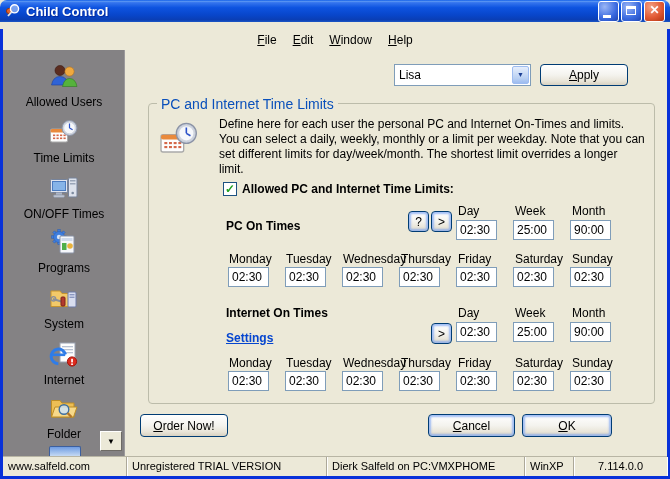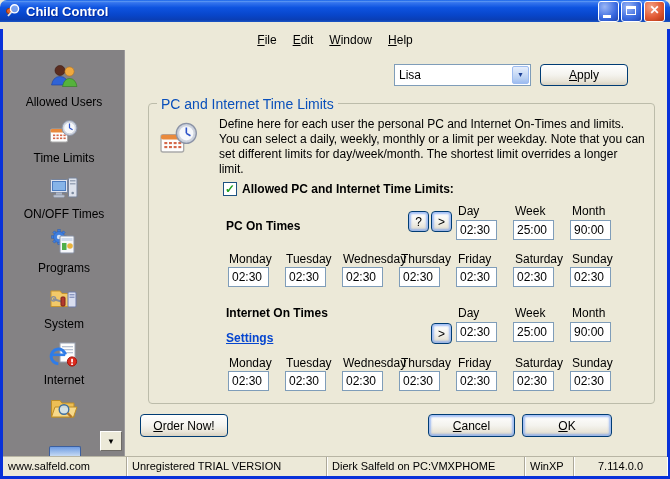--- a/index.html
+++ b/index.html
@@ -211,20 +211,21 @@
       <span class="side-label">Internet</span>
     </div>
 
     <div class="side-item" style="top:344px">
       <svg width="30" height="30" viewBox="0 0 30 30">
         <path d="M2.5 6.5 h8.5 l2 2.5 h12 v14 h-22.5 Z" fill="#edbe55" stroke="#bd8d26"></path>
         <path d="M2.5 23 l3.5 -10 h22 l-3.5 10 Z" fill="#f7d98a" stroke="#bd8d26"></path>
         <circle cx="15" cy="15.5" r="4.8" fill="#cfe3f5" fill-opacity="0.85" stroke="#3f6f9e" stroke-width="1.4"></circle>
         <path d="M18.5 19 l4 4" stroke="#b3762a" stroke-width="2.4"></path>
       </svg>
+      <span class="side-label">Folder</span>
     </div>
 
     <div class="partial-icon"></div>
     <div class="scroll-btn"><span>▼</span></div>
   </div>
 
   <div class="combo">
     <span class="combo-value">Lisa</span>
     <span class="combo-btn">▼</span>
   </div>

